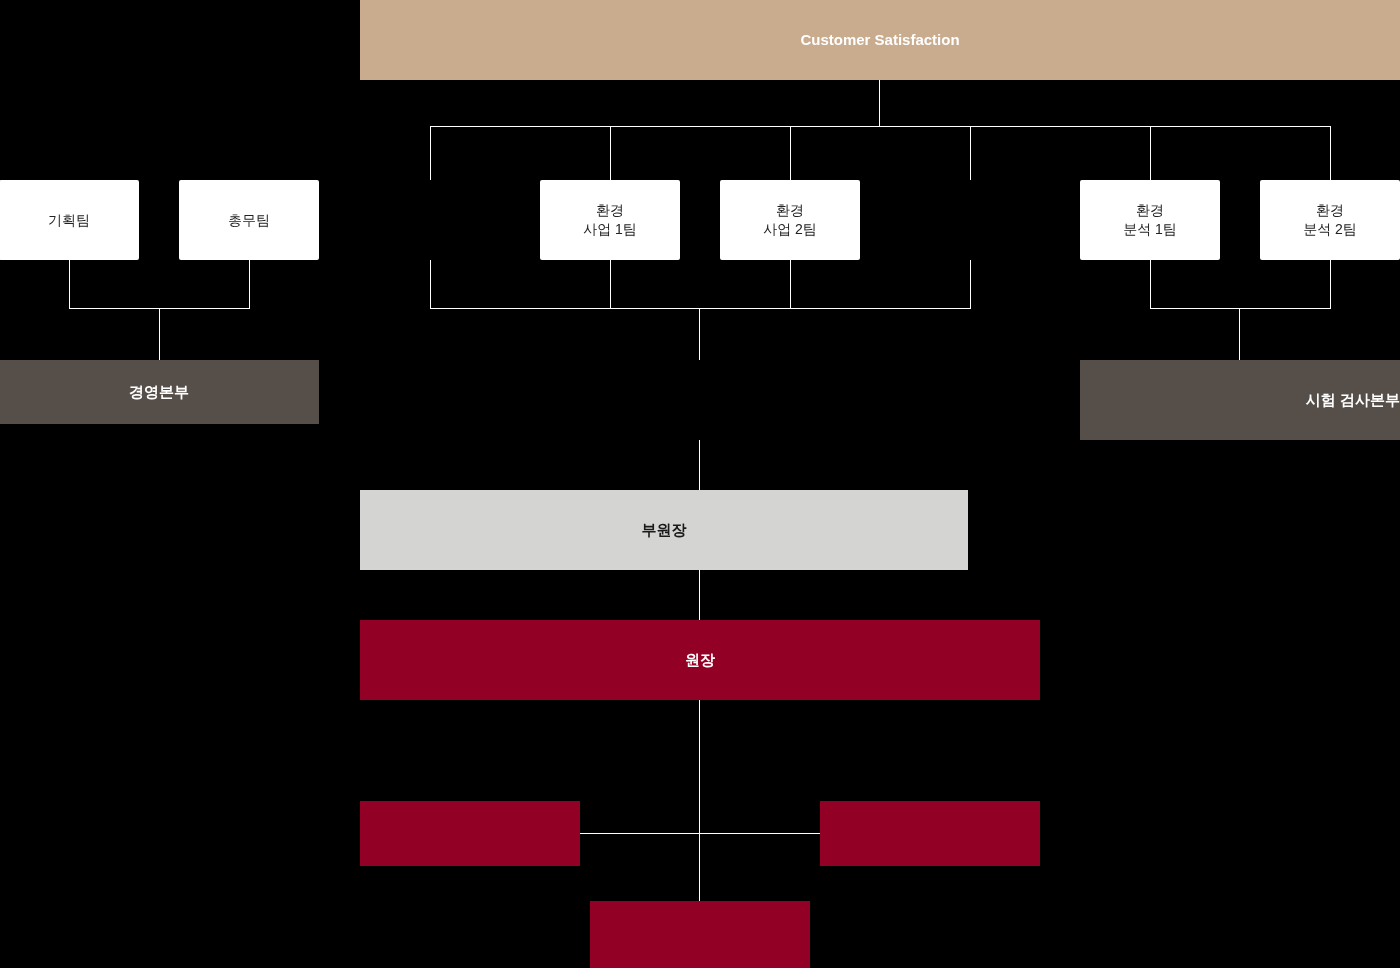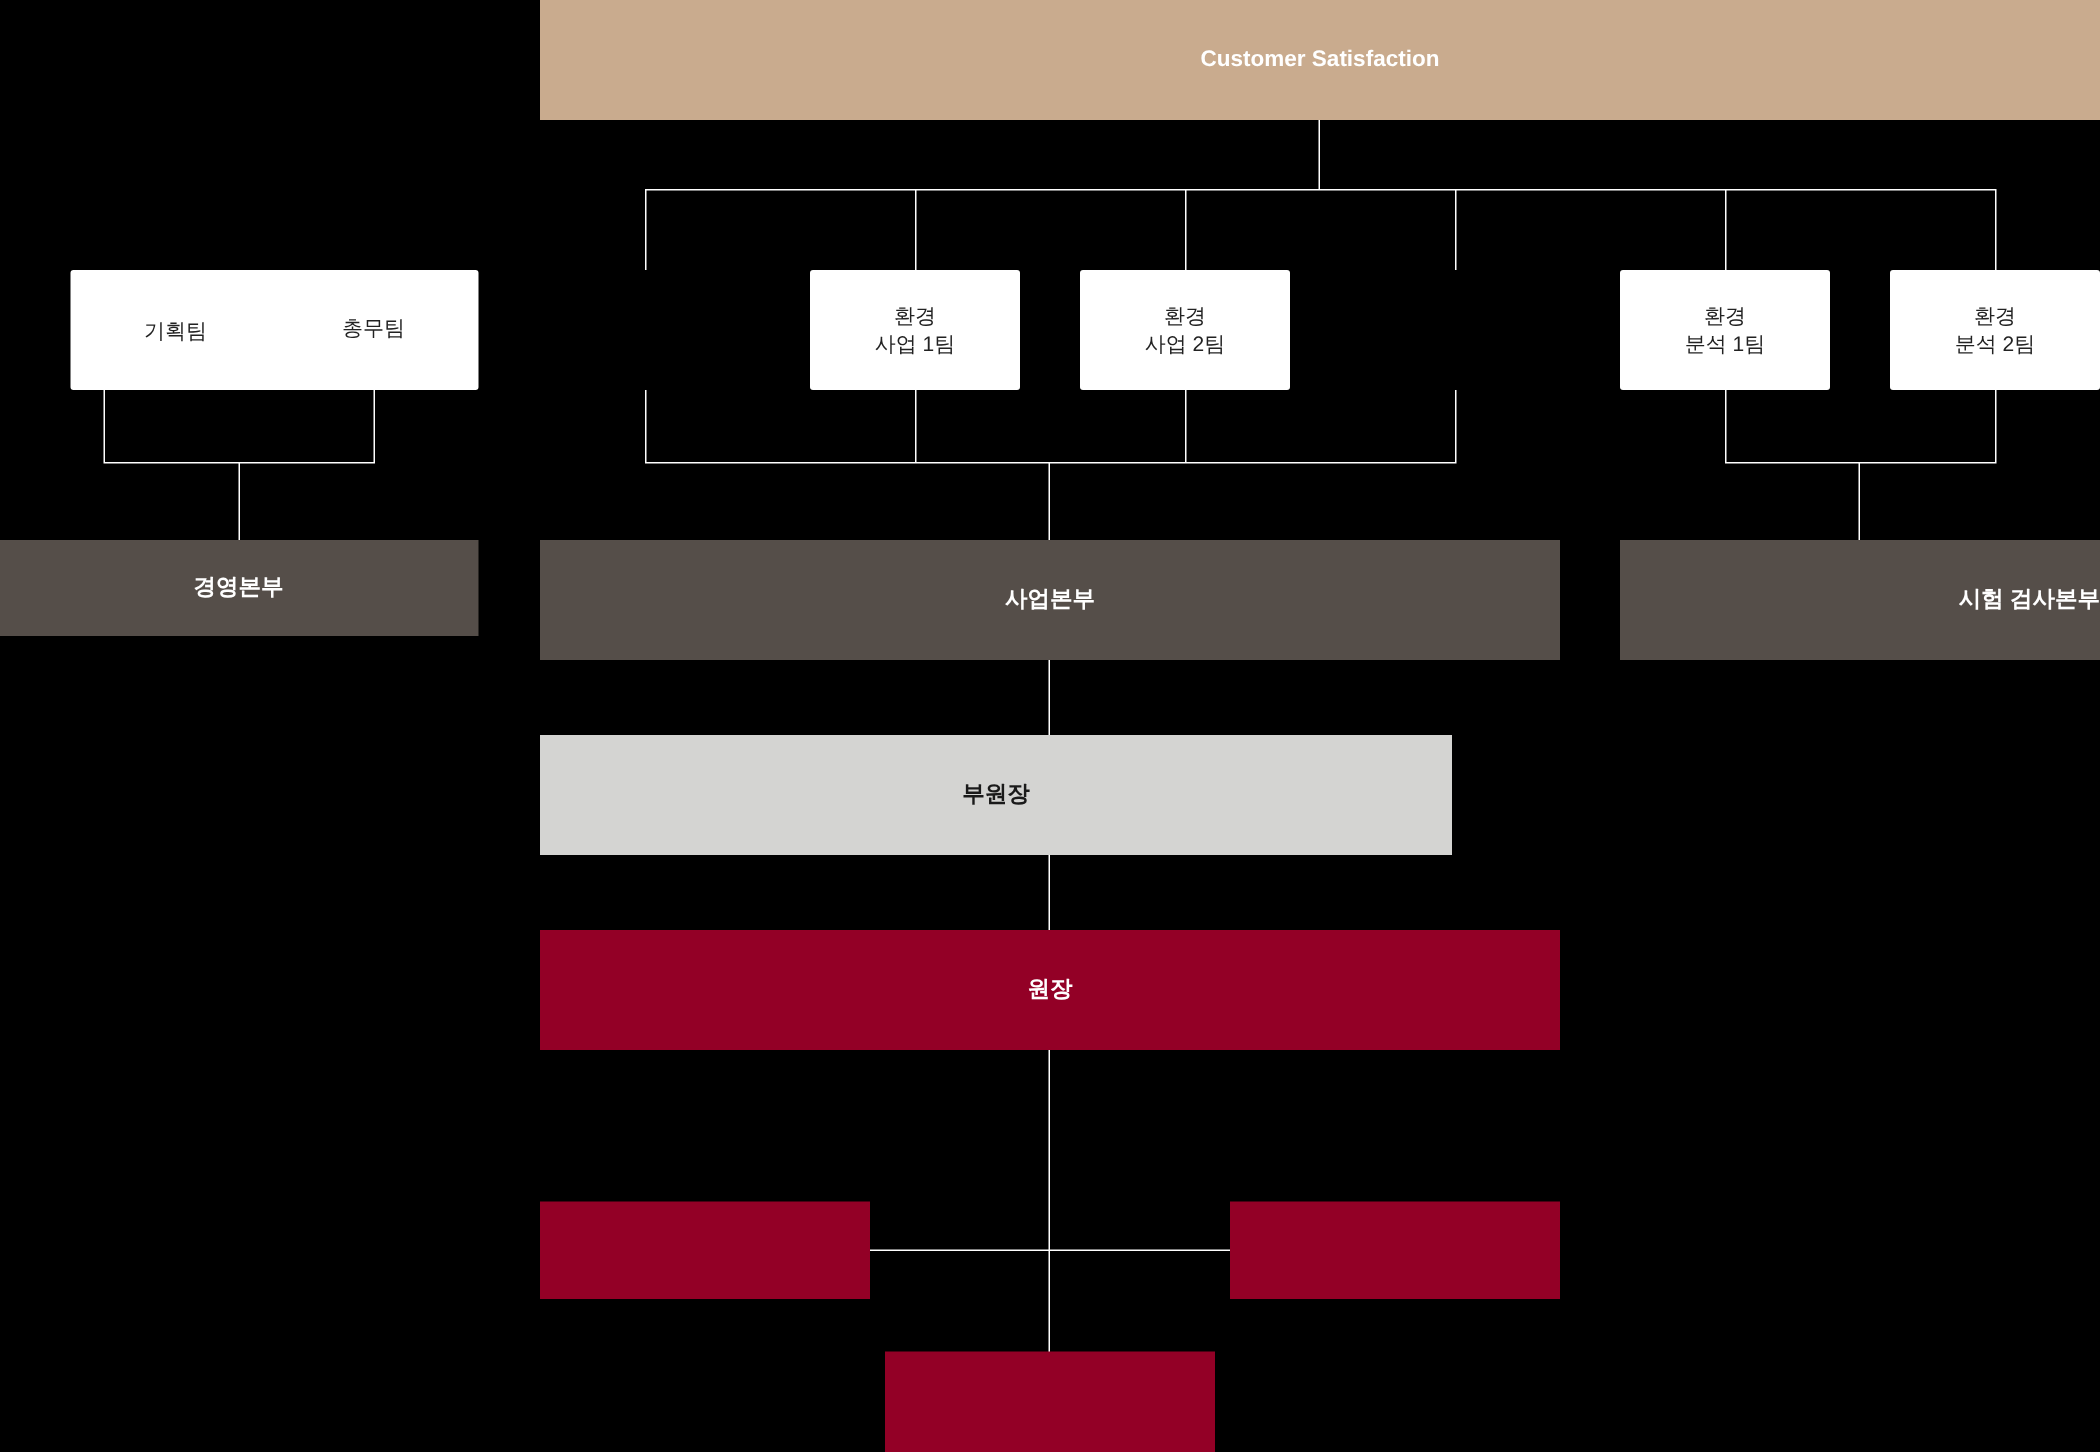--- a/index.html
+++ b/index.html
@@ -91,24 +91,24 @@
 
   <div class="line v" style="left:879px; top:80px; height:46px;"></div>
   <div class="line h" style="left:430px; top:126px; width:900px;"></div>
   <div class="line v" style="left:430px; top:126px; height:54px;"></div>
   <div class="line v" style="left:610px; top:126px; height:54px;"></div>
   <div class="line v" style="left:790px; top:126px; height:54px;"></div>
   <div class="line v" style="left:970px; top:126px; height:54px;"></div>
   <div class="line v" style="left:1150px; top:126px; height:54px;"></div>
   <div class="line v" style="left:1330px; top:126px; height:54px;"></div>
 
-  <div class="node n-team" style="left:-1px; top:180px; width:140px; height:80px;margin-left:48px;">
+  <div class="node n-team" style="left:-1px; top:180px; width:140px; height:80px;">
     <span class="label">기획팀</span>
   </div>
-  <div class="node n-team" style="left:179px; top:180px; width:140px; height:80px;font-family:Liberation Mono, monospace;">
+  <div class="node n-team" style="left:179px; top:180px; width:140px; height:80px;">
     <span class="label">총무팀</span>
   </div>
   <div class="node n-team" style="left:540px; top:180px; width:140px; height:80px;">
     <span class="label">환경
 사업 1팀</span>
   </div>
   <div class="node n-team" style="left:720px; top:180px; width:140px; height:80px;">
     <span class="label">환경
 사업 2팀</span>
   </div>
@@ -134,23 +134,20 @@
   <div class="line v" style="left:699px; top:308px; height:52px;"></div>
 
   <div class="line v" style="left:1150px; top:260px; height:48px;"></div>
   <div class="line v" style="left:1330px; top:260px; height:48px;"></div>
   <div class="line h" style="left:1150px; top:308px; width:181px;"></div>
   <div class="line v" style="left:1239px; top:308px; height:52px;"></div>
 
   <div class="node n-div" style="left:-1px; top:360px; width:320px; height:64px;">
     <span class="label">경영본부</span>
   </div>
-  <div class="node n-div" style="left:360px; top:360px; width:680px; height:80px;">
-    <span class="label">사업본부</span>
-  </div>
   <div class="node n-div" style="left:1080px; top:360px; width:320px; height:80px;justify-content:flex-end;">
     <span class="label">시험 검사본부</span>
   </div>
 
   <div class="line v" style="left:699px; top:440px; height:50px;"></div>
 
   <div class="node n-light" style="left:360px; top:490px; width:608px; height:80px;">
     <span class="label">부원장</span>
   </div>
 

